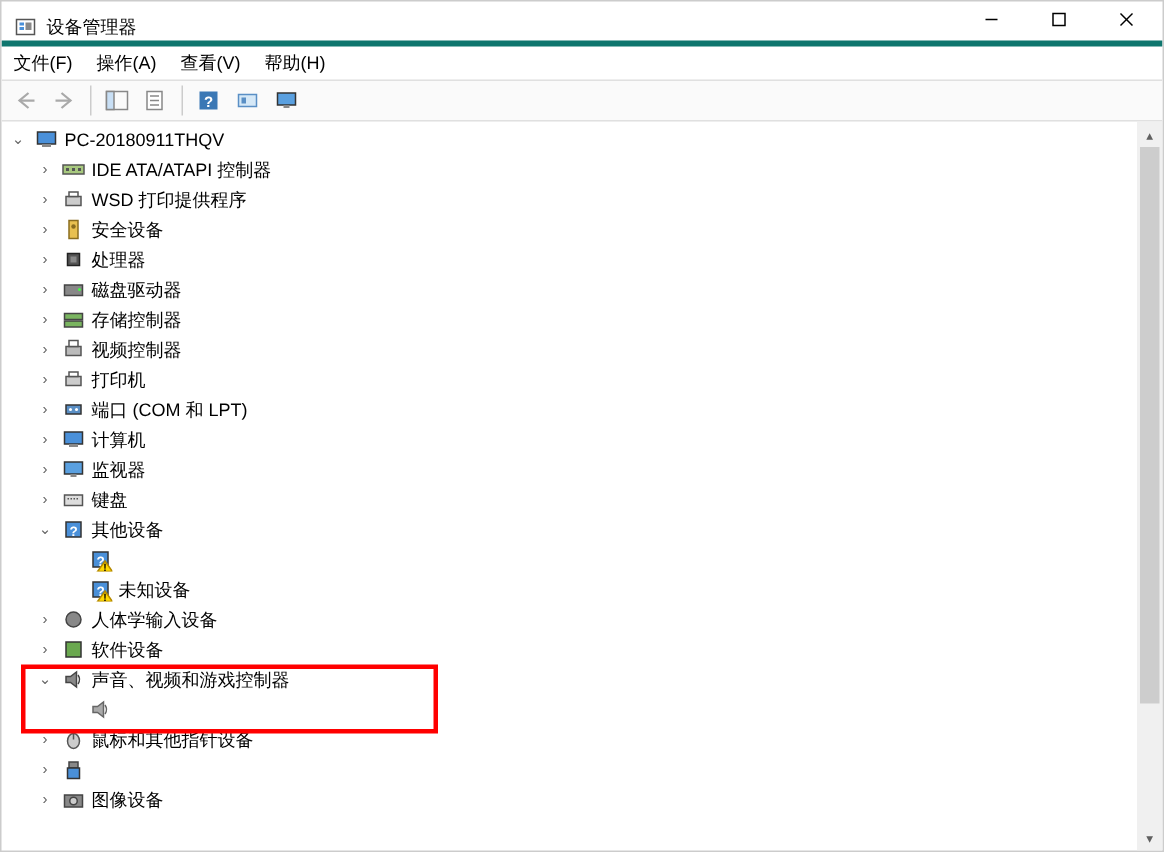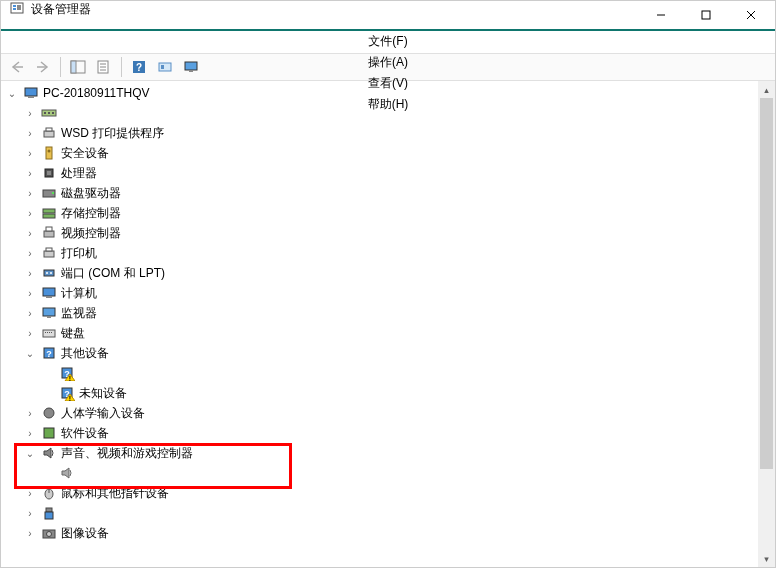--- a/index.html
+++ b/index.html
@@ -1,22 +1,22 @@
 <!DOCTYPE html>
 <html><head>
 <meta charset="utf-8">
 <style>
 * { box-sizing: border-box; margin: 0; padding: 0; }
 body { font-family: "Microsoft YaHei", "Segoe UI", sans-serif; font-size: 12px; background: #fff; width: 776px; height: 568px; overflow: hidden; position: relative; border: 1px solid #ccc; }
-.titlebar { height: 30px; display: flex; align-items: flex-start; padding: 0 2px 0 8px; border-bottom: 2px solid #0f766e; }
+.titlebar { height: 30px; display: flex; align-items: flex-end; padding: 0 2px 0 8px; border-bottom: 4px solid #0f766e; }
 .titlebar .app-icon { width: 16px; height: 16px; margin-right: 6px; }
 .titlebar .title { flex: 1; font-size: 12px; }
 .win-btns { display: flex; }
 .win-btn { width: 45px; height: 28px; display: flex; align-items: center; justify-content: center; font-size: 14px; cursor: pointer; }
-.menubar { height: 22px; display: flex; align-items: center; padding: 0 0; font-size: 12px; flex-direction: column; }
+.menubar { height: 22px; display: flex; align-items: center; padding: 0 0; font-size: 12px; }
 .menu-item { padding: 2px 8px; cursor: pointer; }
 .toolbar { height: 28px; display: flex; align-items: center; padding: 0 4px; gap: 2px; border-top: 1px solid #e0e0e0; border-bottom: 1px solid #e0e0e0; background: #fafafa; }
 .tool-btn { width: 24px; height: 22px; display: flex; align-items: center; justify-content: center; cursor: pointer; border: 1px solid transparent; }
 .tool-btn.disabled { opacity: 0.4; cursor: default; }
 .tool-sep { width: 1px; height: 20px; background: #ccc; margin: 0 3px; }
 .content { position: relative; height: calc(100% - 80px); overflow: hidden; }
 .tree { position: absolute; left: 0; top: 0; right: 17px; bottom: 0; overflow-y: auto; overflow-x: hidden; padding: 2px 0; }
 .scrollbar { position: absolute; right: 0; top: 0; width: 17px; height: 100%; background: #f0f0f0; }
 .scrollbar .up, .scrollbar .down { height: 17px; background: #f0f0f0; display: flex; align-items: center; justify-content: center; font-size: 9px; color: #606060; cursor: pointer; }
 .scrollbar .track { position: absolute; top: 17px; bottom: 17px; left: 0; right: 0; }
@@ -140,20 +140,21 @@
     <div class="node indent-1">
       <span class="expander">›</span>
       <span class="dev-icon">
           <svg width="16" height="16">
             <rect x="1" y="5" width="14" height="6" fill="#a8c97f" stroke="#555"></rect>
             <rect x="3" y="7" width="2" height="2" fill="#555"></rect>
             <rect x="7" y="7" width="2" height="2" fill="#555"></rect>
             <rect x="11" y="7" width="2" height="2" fill="#555"></rect>
           </svg>
         </span>
+      <span class="node-label">IDE ATA/ATAPI 控制器</span>
     </div>
     <div class="node indent-1">
       <span class="expander">›</span>
       <span class="dev-icon">
           <svg width="16" height="16">
             <rect x="3" y="6" width="10" height="6" fill="#ccc" stroke="#555"></rect>
             <rect x="5" y="3" width="6" height="3" fill="#fff" stroke="#555"></rect>
           </svg>
         </span>
       <span class="node-label">WSD 打印提供程序</span>

